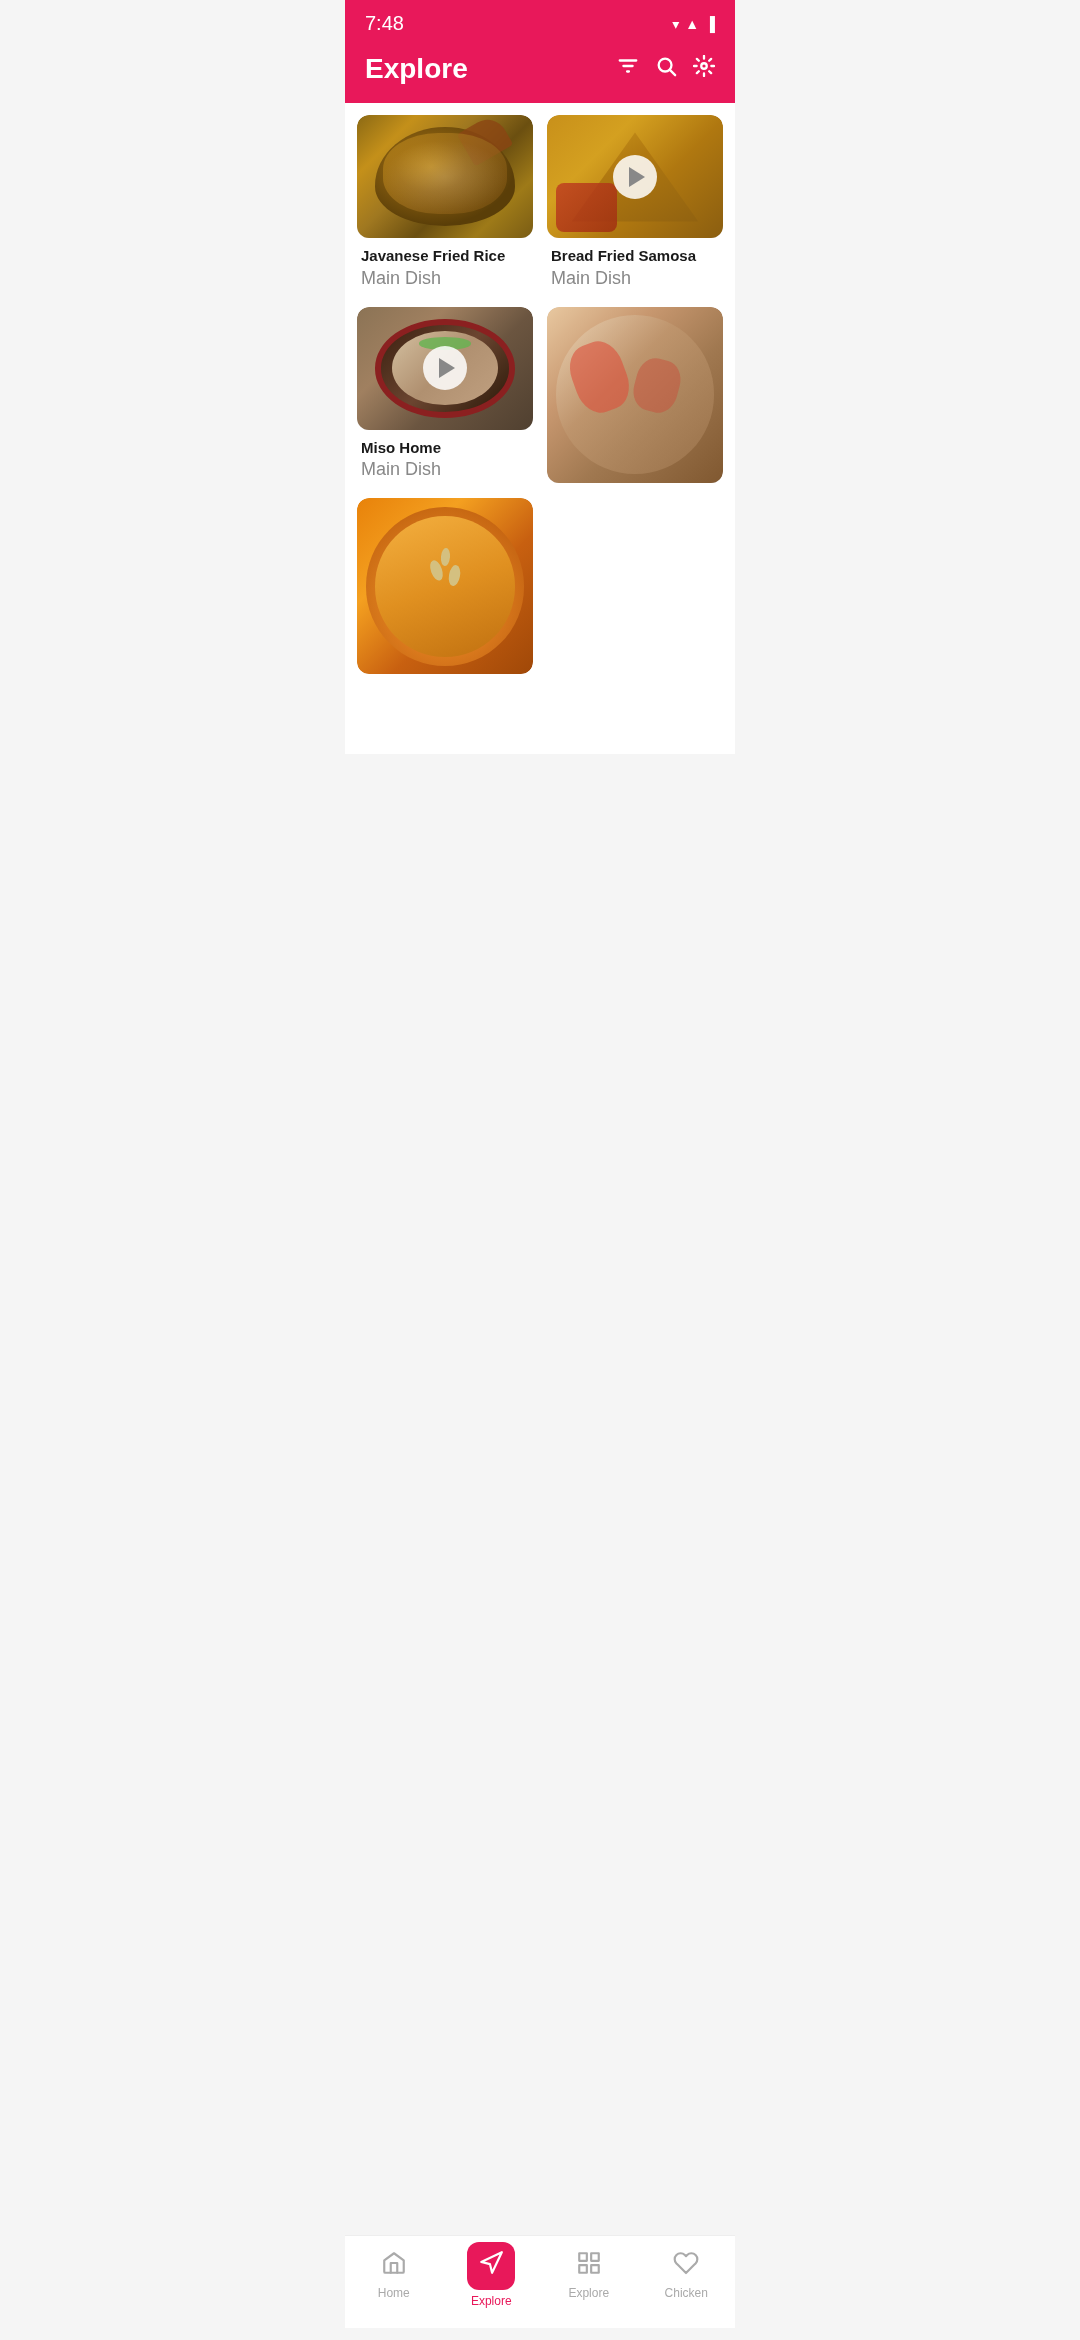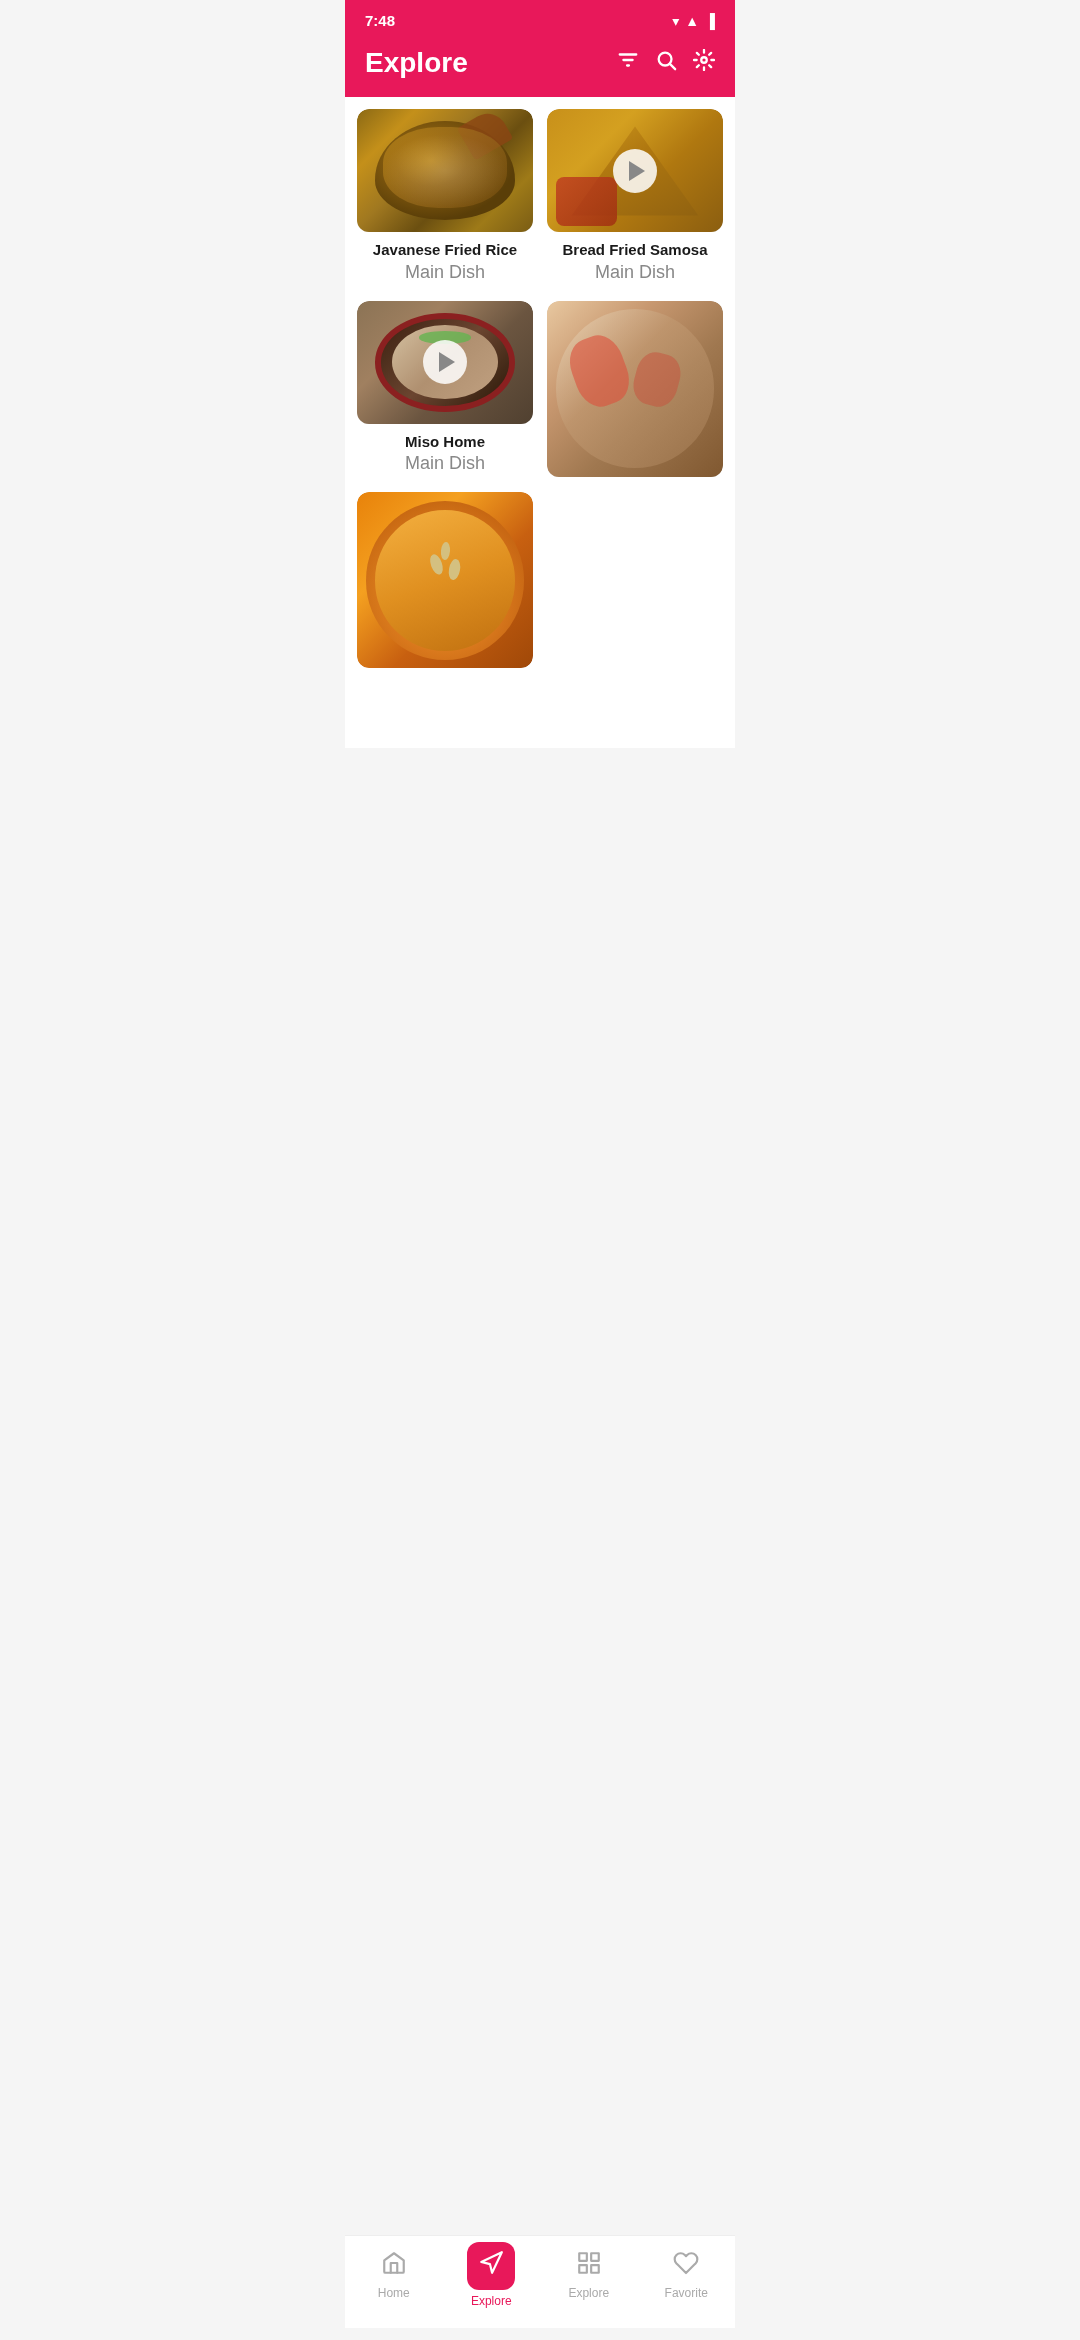--- a/index.html
+++ b/index.html
@@ -17,22 +17,22 @@
     
     .status-bar {
       background: #e8185a;
       display: flex;
       justify-content: space-between;
       align-items: center;
       padding: 12px 20px 8px;
       color: white;
     }
     .status-time {
-      font-size: 15px;
-      font-weight: 700;
+      font-size: 20px;
+      font-weight: 400;
     }
     .status-icons {
       display: flex;
       align-items: center;
       gap: 6px;
     }
     .status-icons span {
       font-size: 14px;
     }
 
@@ -72,21 +72,20 @@
       display: grid;
       grid-template-columns: 1fr 1fr;
       gap: 14px;
     }
 
     .recipe-card {
       border-radius: 12px;
       overflow: hidden;
       background: white;
       cursor: pointer;
-      text-align: center;
     }
 
     .recipe-image-container {
       position: relative;
       width: 100%;
       padding-top: 70%;
       background: #ddd;
       overflow: hidden;
       border-radius: 12px;
     }
@@ -364,16 +363,16 @@
     </span>
     <span class="nav-label">Explore</span>
   </div>
 
   <div class="nav-item">
     <span class="nav-icon">
       <svg width="26" height="26" viewBox="0 0 24 24" fill="none" stroke="#aaa" stroke-width="2" stroke-linecap="round" stroke-linejoin="round">
         <path d="M20.84 4.61a5.5 5.5 0 00-7.78 0L12 5.67l-1.06-1.06a5.5 5.5 0 00-7.78 7.78l1.06 1.06L12 21.23l7.78-7.78 1.06-1.06a5.5 5.5 0 000-7.78z"></path>
       </svg>
     </span>
-    <span class="nav-label">Favorite</span>
+    <span class="nav-label">Chicken</span>
   </div>
 
 </div>
 
 </body></html>

